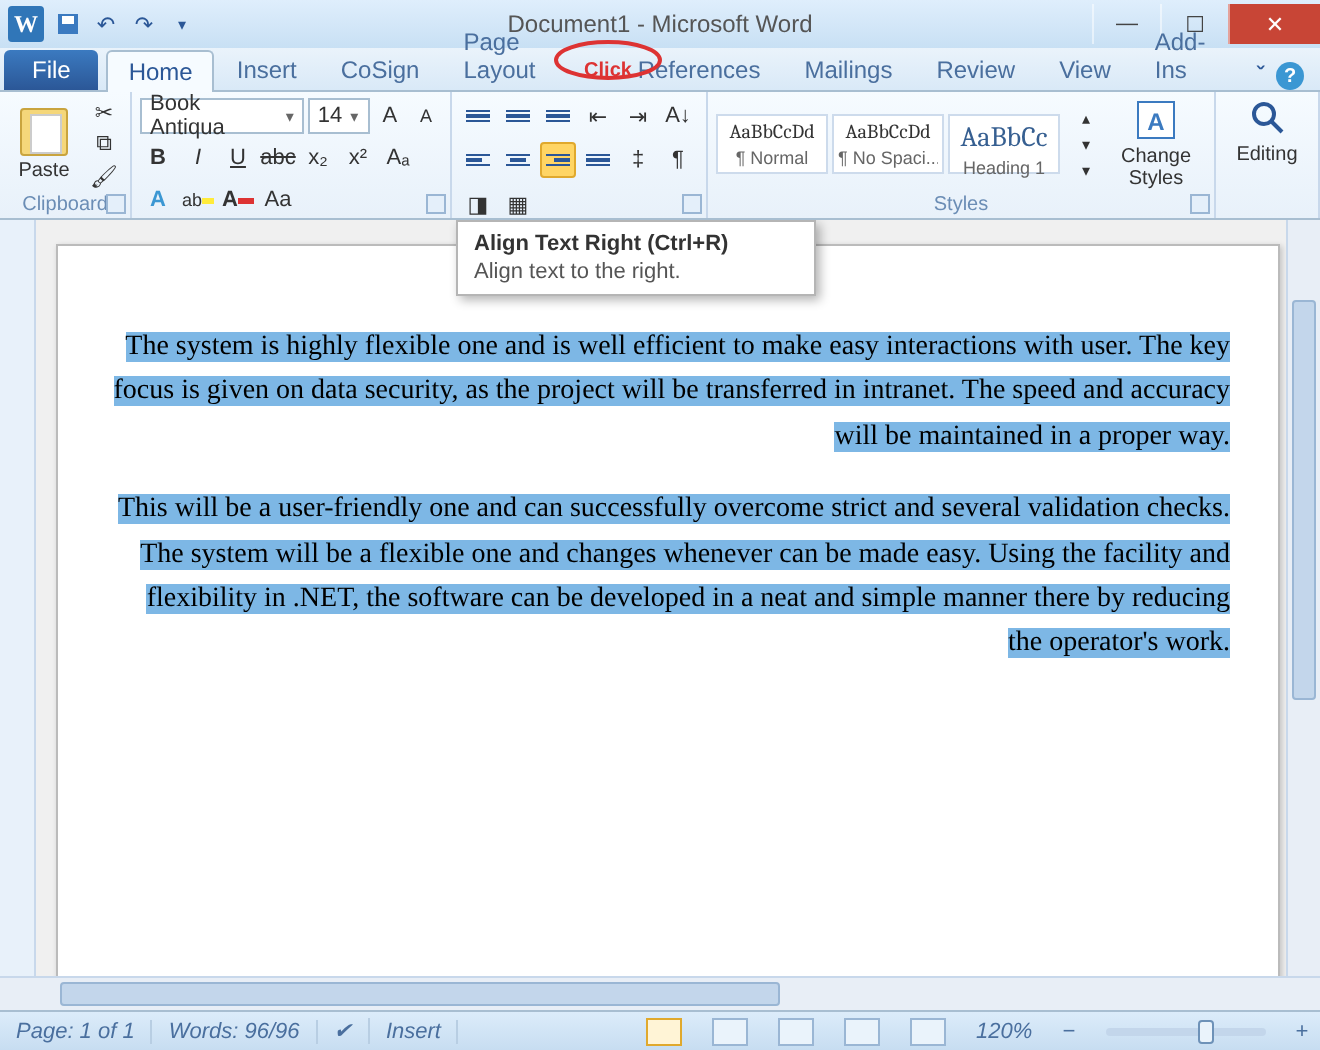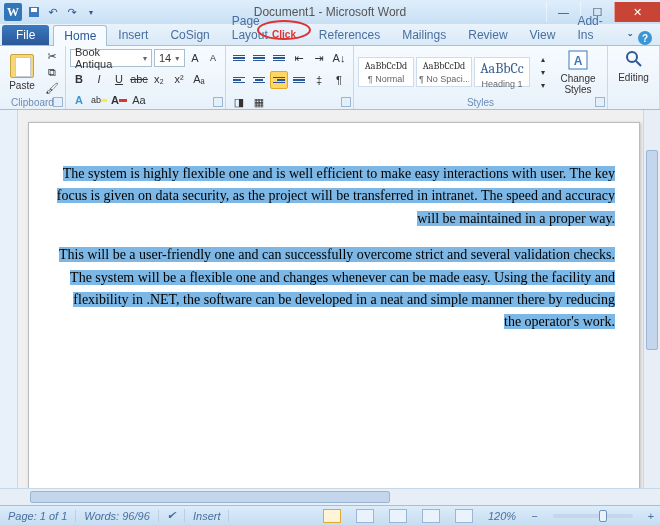--- a/index.html
+++ b/index.html
@@ -28,21 +28,21 @@
 
   
   .tabs{height:22px;background:linear-gradient(#eaf3fb,#d9e9f7);display:flex;align-items:flex-end;border-bottom:1px solid var(--border);padding-left:2px;}
   .file-tab{background:linear-gradient(#3b7ac0,#2b5797);color:#fff;padding:3px 14px;border-radius:3px 3px 0 0;font-size:12px;margin-right:4px;}
   .tab{padding:3px 10px;color:#4a6f9e;font-size:12px;border:1px solid transparent;border-bottom:none;position:relative;}
   .tab.active{background:#f6fbff;border-color:var(--border);border-radius:3px 3px 0 0;margin-bottom:-1px;color:#2b5797;}
   .tabs-right{margin-left:auto;display:flex;align-items:center;gap:6px;padding-right:8px;}
   .tabs-right span{color:#2b5797;font-weight:bold;}
 
   
-  .annot{position:absolute;top:20px;left:256px;pointer-events:none;z-index:100;}
+  .annot{position:absolute;top:20px;left:276px;pointer-events:none;z-index:100;}
   .annot svg{overflow:visible;}
 
   
   .ribbon{background:linear-gradient(#f6fbff,#e8f1fa);border-bottom:1px solid var(--border);display:flex;align-items:stretch;height:64px;}
   .group{border-right:1px solid #c8d8eb;display:flex;flex-direction:column;padding:2px 4px 0;position:relative;}
   .group-label{text-align:center;color:#6b8db5;font-size:10px;padding:1px 0;}
   .group-body{flex:1;display:flex;align-items:center;}
   .dlg-launcher{position:absolute;right:2px;bottom:2px;width:10px;height:10px;border:1px solid #9ab6d4;background:#e4effa;}
 
   
@@ -326,20 +326,24 @@
         </div>
       </div>
       <div class="group-label">&nbsp;</div>
     </div>
   </div>
 
   <div class="doc-wrap">
     <div class="ruler-v"></div>
     <div class="ruler-toggle">▤</div>
 
+    <div class="tooltip">
+      <div class="tt-title">Align Text Right (Ctrl+R)</div>
+      <div class="tt-body">Align text to the right.</div>
+    </div>
 
     <div class="doc-scroll">
       <div class="page">
         <p><span class="hl">The system is highly flexible one and is well efficient to make easy interactions with user. The key focus is given on data security, as the project will be transferred in intranet. The speed and accuracy will be maintained in a proper way.</span></p>
         <p><span class="hl">This will be a user-friendly one and can successfully overcome strict and several validation checks. The system will be a flexible one and changes whenever can be made easy. Using the facility and flexibility in .NET, the software can be developed in a neat and simple manner there by reducing the operator's work.</span></p>
       </div>
     </div>
 
     <div class="scroll-v">
         <div class="thumb"></div>

